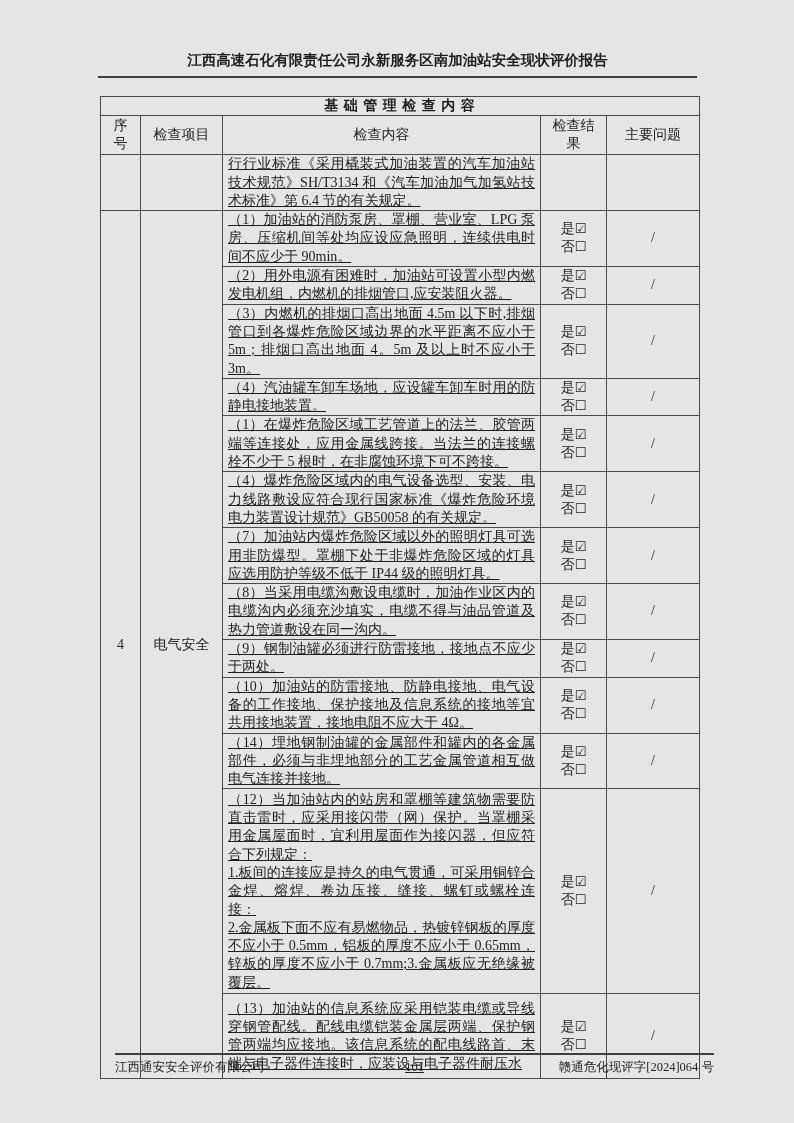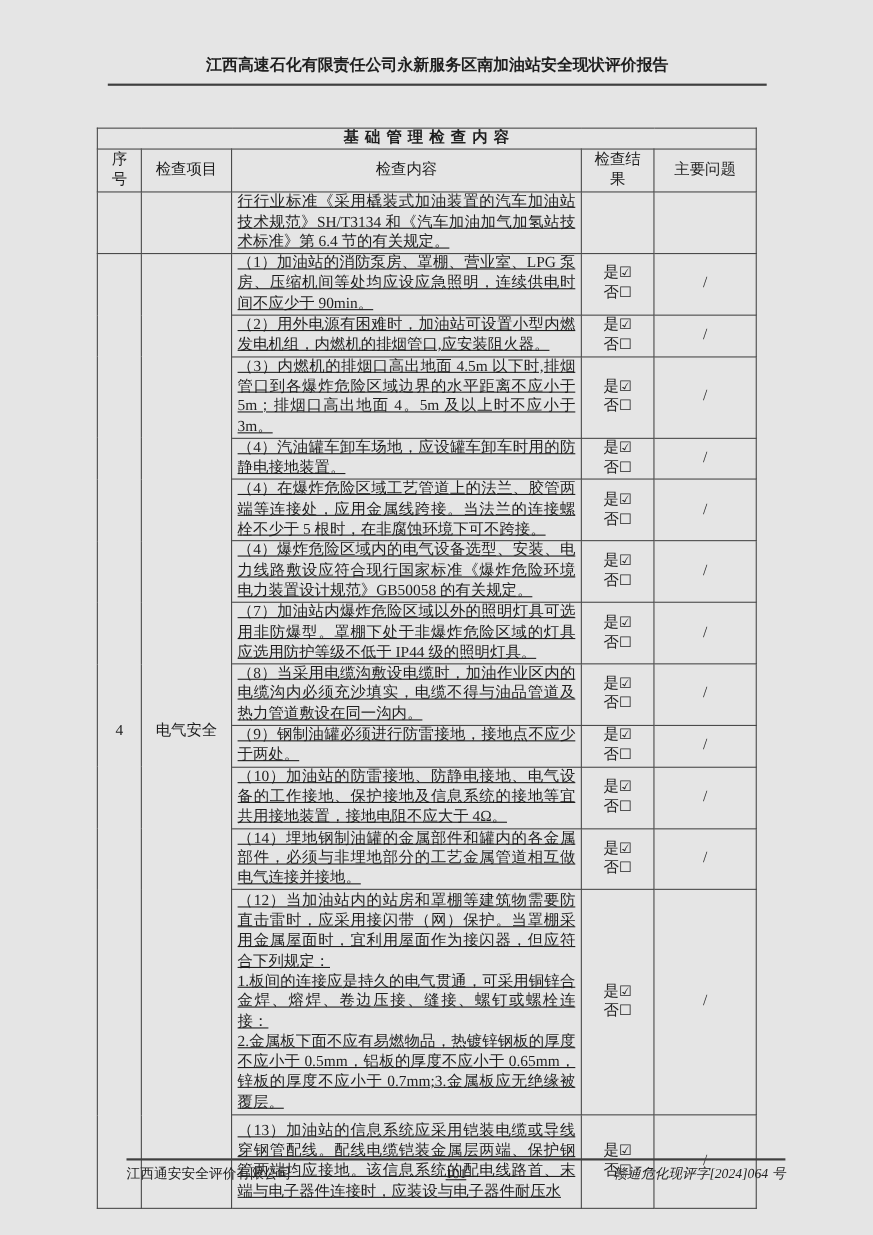--- a/index.html
+++ b/index.html
@@ -12,24 +12,23 @@
   }
   .page{position:relative;width:794px;height:1123px;overflow:hidden;background:#e5e5e5;}
 
   .doc-header{
     position:absolute;top:51px;left:98px;width:599px;
     text-align:center;font-weight:bold;font-size:14.5px;line-height:18px;
     border-bottom:2px solid #3f3f3f;padding-bottom:7px;
   }
 
   table.check{
-    position:absolute;top:96px;left:88px;width:599px;
+    position:absolute;top:96px;left:100px;width:599px;
     border-collapse:collapse;table-layout:fixed;
     border:1.5px solid #3f3f3f;
-    margin-top:20px;
   }
   table.check td{
     border:1px solid #4a4a4a;
     font-size:14px;line-height:18.3px;
     padding:0 5px;
     vertical-align:middle;
     overflow:hidden;
   }
   td.ttl{
     text-align:center;font-weight:bold;font-size:14.5px;height:18px;line-height:17px;
@@ -56,21 +55,21 @@
   tr.rh13{height:85px;padding-left:30px;}
 
   .doc-footer{
     position:absolute;top:1053px;left:98px;width:599px;
     border-top:2px solid #3f3f3f;padding-top:4px;
     display:flex;align-items:flex-start;
     font-size:12.5px;line-height:16px;margin-left:17px;
   }
   .doc-footer .f-left{flex:1;text-align:left;}
   .doc-footer .f-center{flex:0 0 auto;text-align:center;text-decoration:underline;}
-  .doc-footer .f-right{flex:1;text-align:right;font-style:italic;}
+  .doc-footer .f-right{flex:1;text-align:right;}
 </style>
 </head>
 <body>
 
 <div class="page">
 
   <div class="doc-header">江西高速石化有限责任公司永新服务区南加油站安全现状评价报告</div>
 
   <table class="check">
     <colgroup>
@@ -133,21 +132,21 @@
       <tr class="rh2">
         <td class="content">（4）汽油罐车卸车场地，应设罐车卸车时用的防静电接地装置。</td>
         <td class="result"><div class="reswrap">
           <div><span>是</span><span class="box">☑</span></div>
           <div><span>否</span><span class="box">☐</span></div>
         </div></td>
         <td class="problem">/</td>
       </tr>
 
       <tr class="rh3">
-        <td class="content">（4）在爆炸危险区域工艺管道上的法兰、胶管两端等连接处，应用金属线跨接。当法兰的连接螺栓不少于 5 根时，在非腐蚀环境下可不跨接。</td>
+        <td class="content">（1）在爆炸危险区域工艺管道上的法兰、胶管两端等连接处，应用金属线跨接。当法兰的连接螺栓不少于 5 根时，在非腐蚀环境下可不跨接。</td>
         <td class="result"><div class="reswrap">
           <div><span>是</span><span class="box">☑</span></div>
           <div><span>否</span><span class="box">☐</span></div>
         </div></td>
         <td class="problem">/</td>
       </tr>
 
       <tr class="rh3">
         <td class="content">（4）爆炸危险区域内的电气设备选型、安装、电力线路敷设应符合现行国家标准《爆炸危险环境电力装置设计规范》GB50058 的有关规定。</td>
         <td class="result"><div class="reswrap">

